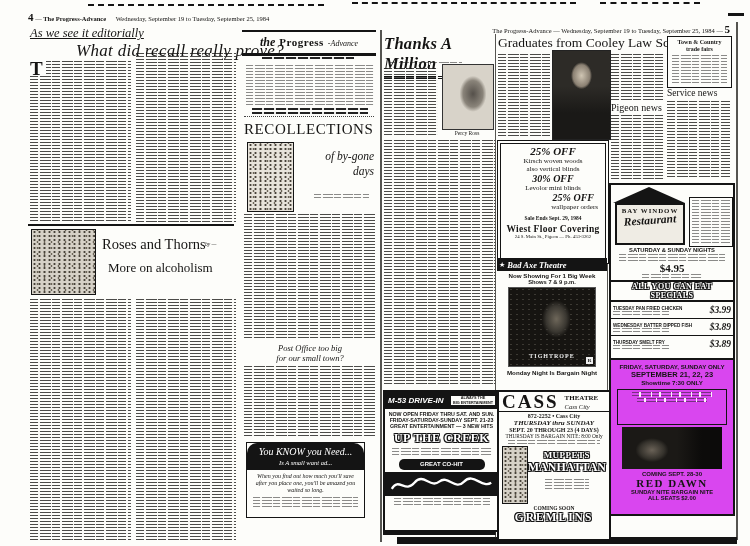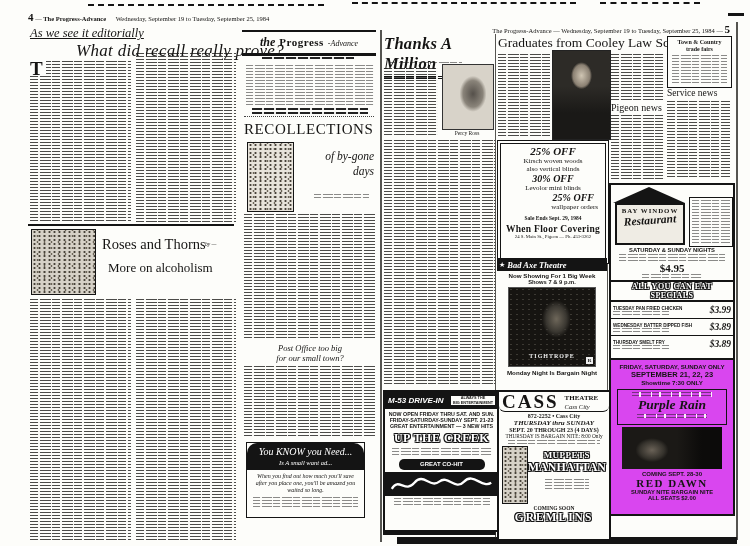--- a/index.html
+++ b/index.html
@@ -168,40 +168,40 @@
 
   <div class="abs adbox ctr" style="left:497px;top:133px;width:110px;height:122px;box-shadow:inset 0 0 0 2px #fdfdfa, inset 0 0 0 3px #141414;margin-top:7px;">
     <div class="b i" style="font-size:11px;margin-top:4px;">25% OFF</div>
     <div style="font-size:7px;">Kirsch woven woods</div>
     <div style="font-size:7px;">also vertical blinds</div>
     <div class="b i" style="font-size:10px;">30% OFF</div>
     <div style="font-size:7px;">Levolor mini blinds</div>
     <div class="b i" style="font-size:10px;text-align:right;padding-right:14px;">25% OFF</div>
     <div style="font-size:7px;text-align:right;padding-right:10px;">wallpaper orders</div>
     <div class="b" style="font-size:5.5px;margin-top:4px;">Sale Ends Sept. 29, 1984</div>
-    <div class="b" style="font-size:9.5px;margin-top:3px;letter-spacing:.3px;">When Floor Covering</div>
+    <div class="b" style="font-size:9.5px;margin-top:3px;letter-spacing:.3px;">Wiest Floor Covering</div>
     <div style="font-size:4.8px;">24 S. Main St., Pigeon — Ph. 453-3262</div>
   </div>
 
   <div class="abs" style="left:497px;top:258px;width:110px;height:128px;background:#fdfdfa;">
     <div class="blackbar" style="height:13px;color:#fff;display:flex;align-items:center;">
       <span style="font-size:7px;padding:0 2px;">★</span>
       <span class="b i" style="font-size:8.5px;">Bad Axe Theatre</span>
     </div>
     <div class="ctr b sans" style="font-size:6.2px;margin-top:1px;">Now Showing For 1 Big Week</div>
     <div class="ctr b sans" style="font-size:5.8px;">Shows 7 &amp; 9 p.m.</div>
     <div style="position:relative;width:88px;height:80px;margin:2px auto 0 auto;background:#161411;background-image:radial-gradient(ellipse 20px 26px at 55% 40%, #6e675a 0%, #3a3731 50%, transparent 72%),radial-gradient(#3c3933 1px, transparent 1.3px);background-size:auto,6px 5px;box-shadow:inset 0 0 0 1px #555;">
       <div class="ctr b" style="position:absolute;bottom:8px;width:100%;color:#eee;font-size:6px;letter-spacing:1px;">TIGHTROPE</div>
       <div class="ctr" style="position:absolute;right:3px;bottom:3px;width:7px;height:7px;background:#eee;color:#111;font-size:5px;font-weight:bold;line-height:7px;">R</div>
     </div>
     <div class="ctr b sans" style="font-size:6.2px;margin-top:2px;">Monday Night Is Bargain Night</div>
   </div>
 
   <div class="abs" style="left:497px;top:390px;width:110px;height:147px;border:2px solid #141414;background:#fdfdfa;">
-    <div style="display:flex;align-items:flex-end;border-bottom:1px solid #141414;padding:1px 3px;border-radius:6px;">
+    <div style="display:flex;align-items:flex-end;border-bottom:1px solid #141414;padding:1px 3px;">
       <span class="b" style="font-size:19px;letter-spacing:2px;line-height:.9;">CASS</span>
       <span style="margin-left:6px;line-height:1.1;">
         <span class="b" style="font-size:7px;display:block;">THEATRE</span>
         <span class="i" style="font-size:6.5px;display:block;">Cass City</span>
       </span>
     </div>
     <div class="ctr b" style="font-size:6px;margin-top:1px;">872-2252 • Cass City</div>
     <div class="ctr b i" style="font-size:7px;">THURSDAY thru SUNDAY</div>
     <div class="ctr b" style="font-size:6px;">SEPT. 20 THROUGH 23 (4 DAYS)</div>
     <div class="ctr" style="font-size:5.3px;">THURSDAY IS BARGAIN NITE: 8:00 Only</div>
@@ -256,21 +256,20 @@
       <div class="b i" style="font-size:9.5px;">$3.89</div>
     </div>
   </div>
 
   <div class="abs ctr" style="left:609px;top:358px;width:122px;height:154px;border:2px solid #141414;background:#d946ef;">
     <div class="b sans" style="font-size:6.2px;margin-top:3px;">FRIDAY, SATURDAY, SUNDAY ONLY</div>
     <div class="b sans" style="font-size:7.5px;">SEPTEMBER 21, 22, 23</div>
     <div class="b sans" style="font-size:6.2px;">Showtime 7:30 ONLY</div>
     <div style="margin:3px 6px 0 6px;border:1px solid #141414;height:34px;">
       <div class="fz-l" style="width:80px;height:5px;margin:2px auto 0 auto;"></div>
-      <div class="b i" style="font-size:13.5px;">Purple Rain</div>
       <div class="fz-l" style="width:70px;height:4px;margin:1px auto 0 auto;"></div>
     </div>
     <div style="width:100px;height:42px;margin:2px auto 0 auto;background:#1b1916;background-image:radial-gradient(ellipse 22px 16px at 30% 55%, #6a6257 0%, #35322c 55%, transparent 75%),linear-gradient(to right, transparent 55%, #0c0b0a 80%);"></div>
     <div class="b sans" style="font-size:6px;margin-top:2px;">COMING SEPT. 28-30</div>
     <div class="b" style="font-size:11px;letter-spacing:1.5px;">RED DAWN</div>
     <div class="b sans" style="font-size:5.8px;">SUNDAY NITE BARGAIN NITE</div>
     <div class="b sans" style="font-size:5.8px;">ALL SEATS $2.00</div>
   </div>
 
 </div>

